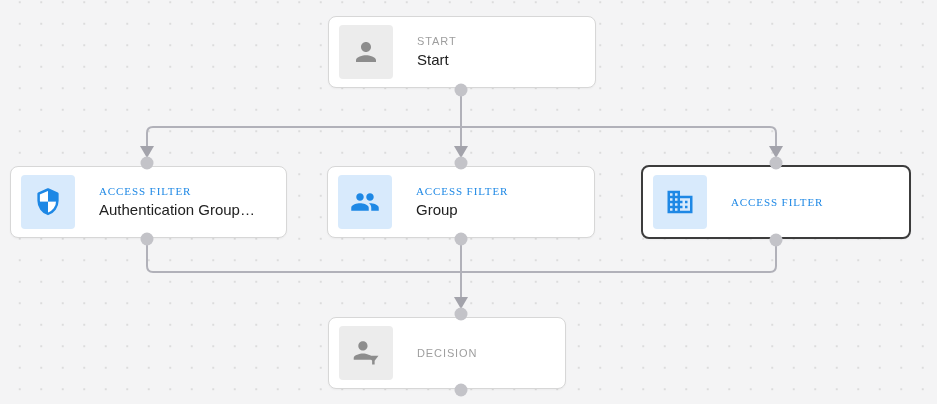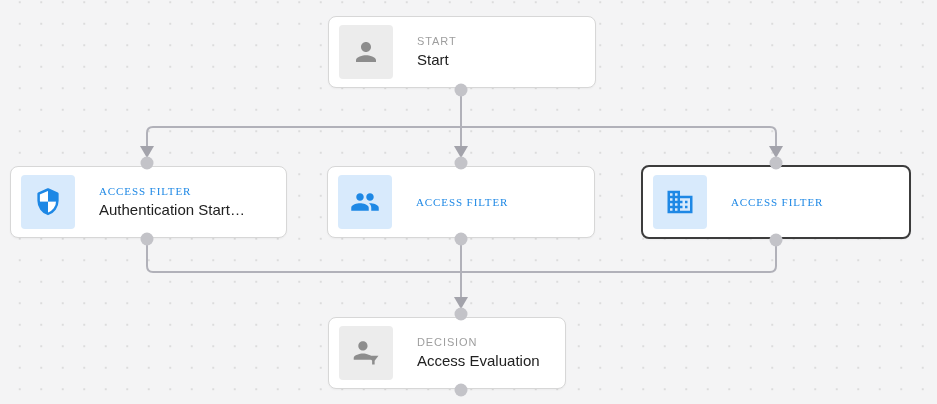--- a/index.html
+++ b/index.html
@@ -88,32 +88,33 @@
         <g clip-path="url(#shield-clip)">
           <rect x="0" y="0" width="24" height="24" fill="#ffffff"></rect>
           <rect x="12" y="0" width="12" height="11.7" fill="#1e88e5"></rect>
           <rect x="0" y="11.7" width="12" height="12.3" fill="#1e88e5"></rect>
         </g>
         <path d="M12 2 L4.5 5.3 V11 C4.5 15.9 7.7 20.3 12 21.5 C16.3 20.3 19.5 15.9 19.5 11 V5.3 Z" fill="none" stroke="#1e88e5" stroke-width="2" stroke-linejoin="round"></path>
       </svg>
     </div>
     <div class="node-text">
       <span class="node-type blue">ACCESS FILTER</span>
-      <span class="node-title">Authentication Start…</span>
+      <span class="node-title">Authentication Group…</span>
     </div>
   </div>
 
   <div class="node" id="node-group">
     <div class="icon-tile blue">
       <svg width="30" height="30" viewBox="0 0 24 24">
         <path fill="#1e88e5" d="M16 11c1.66 0 2.99-1.34 2.99-3S17.66 5 16 5c-1.66 0-3 1.34-3 3s1.34 3 3 3zm-8 0c1.66 0 2.99-1.34 2.99-3S9.66 5 8 5C6.34 5 5 6.34 5 8s1.34 3 3 3zm0 2c-2.33 0-7 1.17-7 3.5V19h14v-2.5c0-2.33-4.67-3.5-7-3.5zm8 0c-.29 0-.62.02-.97.05 1.16.84 1.97 1.97 1.97 3.45V19h6v-2.5c0-2.33-4.67-3.5-7-3.5z"></path>
       </svg>
     </div>
     <div class="node-text">
       <span class="node-type blue">ACCESS FILTER</span>
+      <span class="node-title">Group</span>
     </div>
   </div>
 
   <div class="node selected" id="node-idp">
     <div class="icon-tile blue">
       <svg width="30" height="30" viewBox="0 0 24 24">
         <path fill="#1e88e5" d="M12 7V3H2v18h20V7H12zM6 19H4v-2h2v2zm0-4H4v-2h2v2zm0-4H4V9h2v2zm0-4H4V5h2v2zm4 12H8v-2h2v2zm0-4H8v-2h2v2zm0-4H8V9h2v2zm0-4H8V5h2v2zm10 12h-8v-2h2v-2h-2v-2h2v-2h-2V9h8v10zm-2-8h-2v2h2v-2zm0 4h-2v2h2v-2z"></path>
       </svg>
     </div>
     <div class="node-text">
@@ -125,21 +126,20 @@
     <div class="icon-tile gray">
       <svg width="30" height="30" viewBox="0 0 24 24">
         <g fill="#8d8d8d">
           <path transform="translate(-1.5,-1) scale(0.92)" d="M12 12c2.21 0 4-1.79 4-4s-1.79-4-4-4-4 1.79-4 4 1.79 4 4 4zm0 2.5c-2.67 0-8 1.34-8 4V20h16v-1.5c0-2.66-5.33-4-8-4z"></path>
           <path d="M13.8 14.2h8.2l-3.1 3.9v3h-2v-3z"></path>
         </g>
       </svg>
     </div>
     <div class="node-text">
       <span class="node-type gray">DECISION</span>
-      <span class="node-title">Access Evaluation</span>
     </div>
   </div>
 
   <svg class="dots" width="937" height="404">
     <g fill="#c3c3c8">
       <circle cx="461" cy="90" r="6.5"></circle>
       <circle cx="147" cy="163" r="6.5"></circle>
       <circle cx="461" cy="163" r="6.5"></circle>
       <circle cx="776" cy="163" r="6.5"></circle>
       <circle cx="147" cy="239" r="6.5"></circle>

